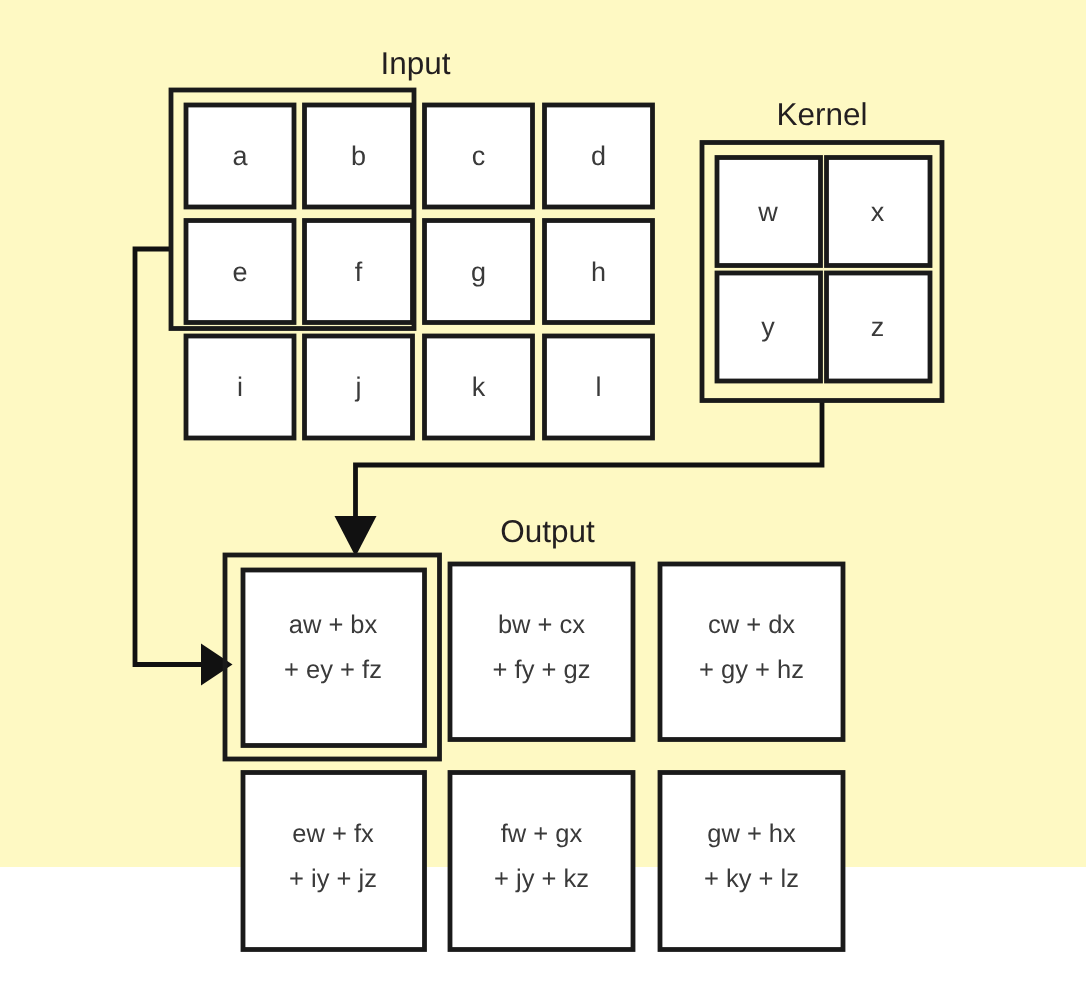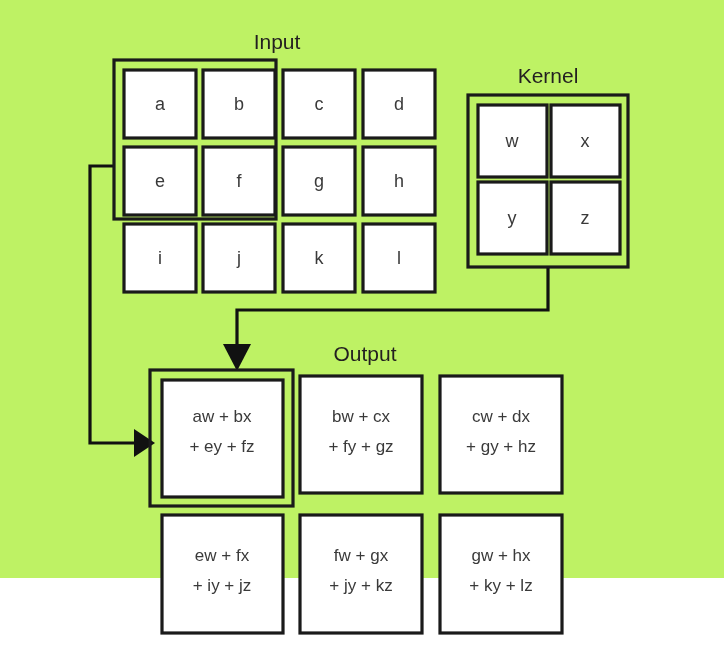--- a/index.html
+++ b/index.html
@@ -12,21 +12,21 @@
     width: 724px;
     height: 670px;
     font-family: "Liberation Sans", sans-serif;
     color: #231f20;
     overflow: hidden;
   }
   #diagram-root {
     position: relative;
     width: 724px;
     height: 578px;
-    background: #bef264;
+    background: #fef9c3;
   }
   svg#diagram-svg {
     display: block;
     width: 724px;
     height: 670px;
   }
   .section-title {
     font-family: "Liberation Sans", sans-serif;
     font-size: 21px;
     fill: #231f20;

